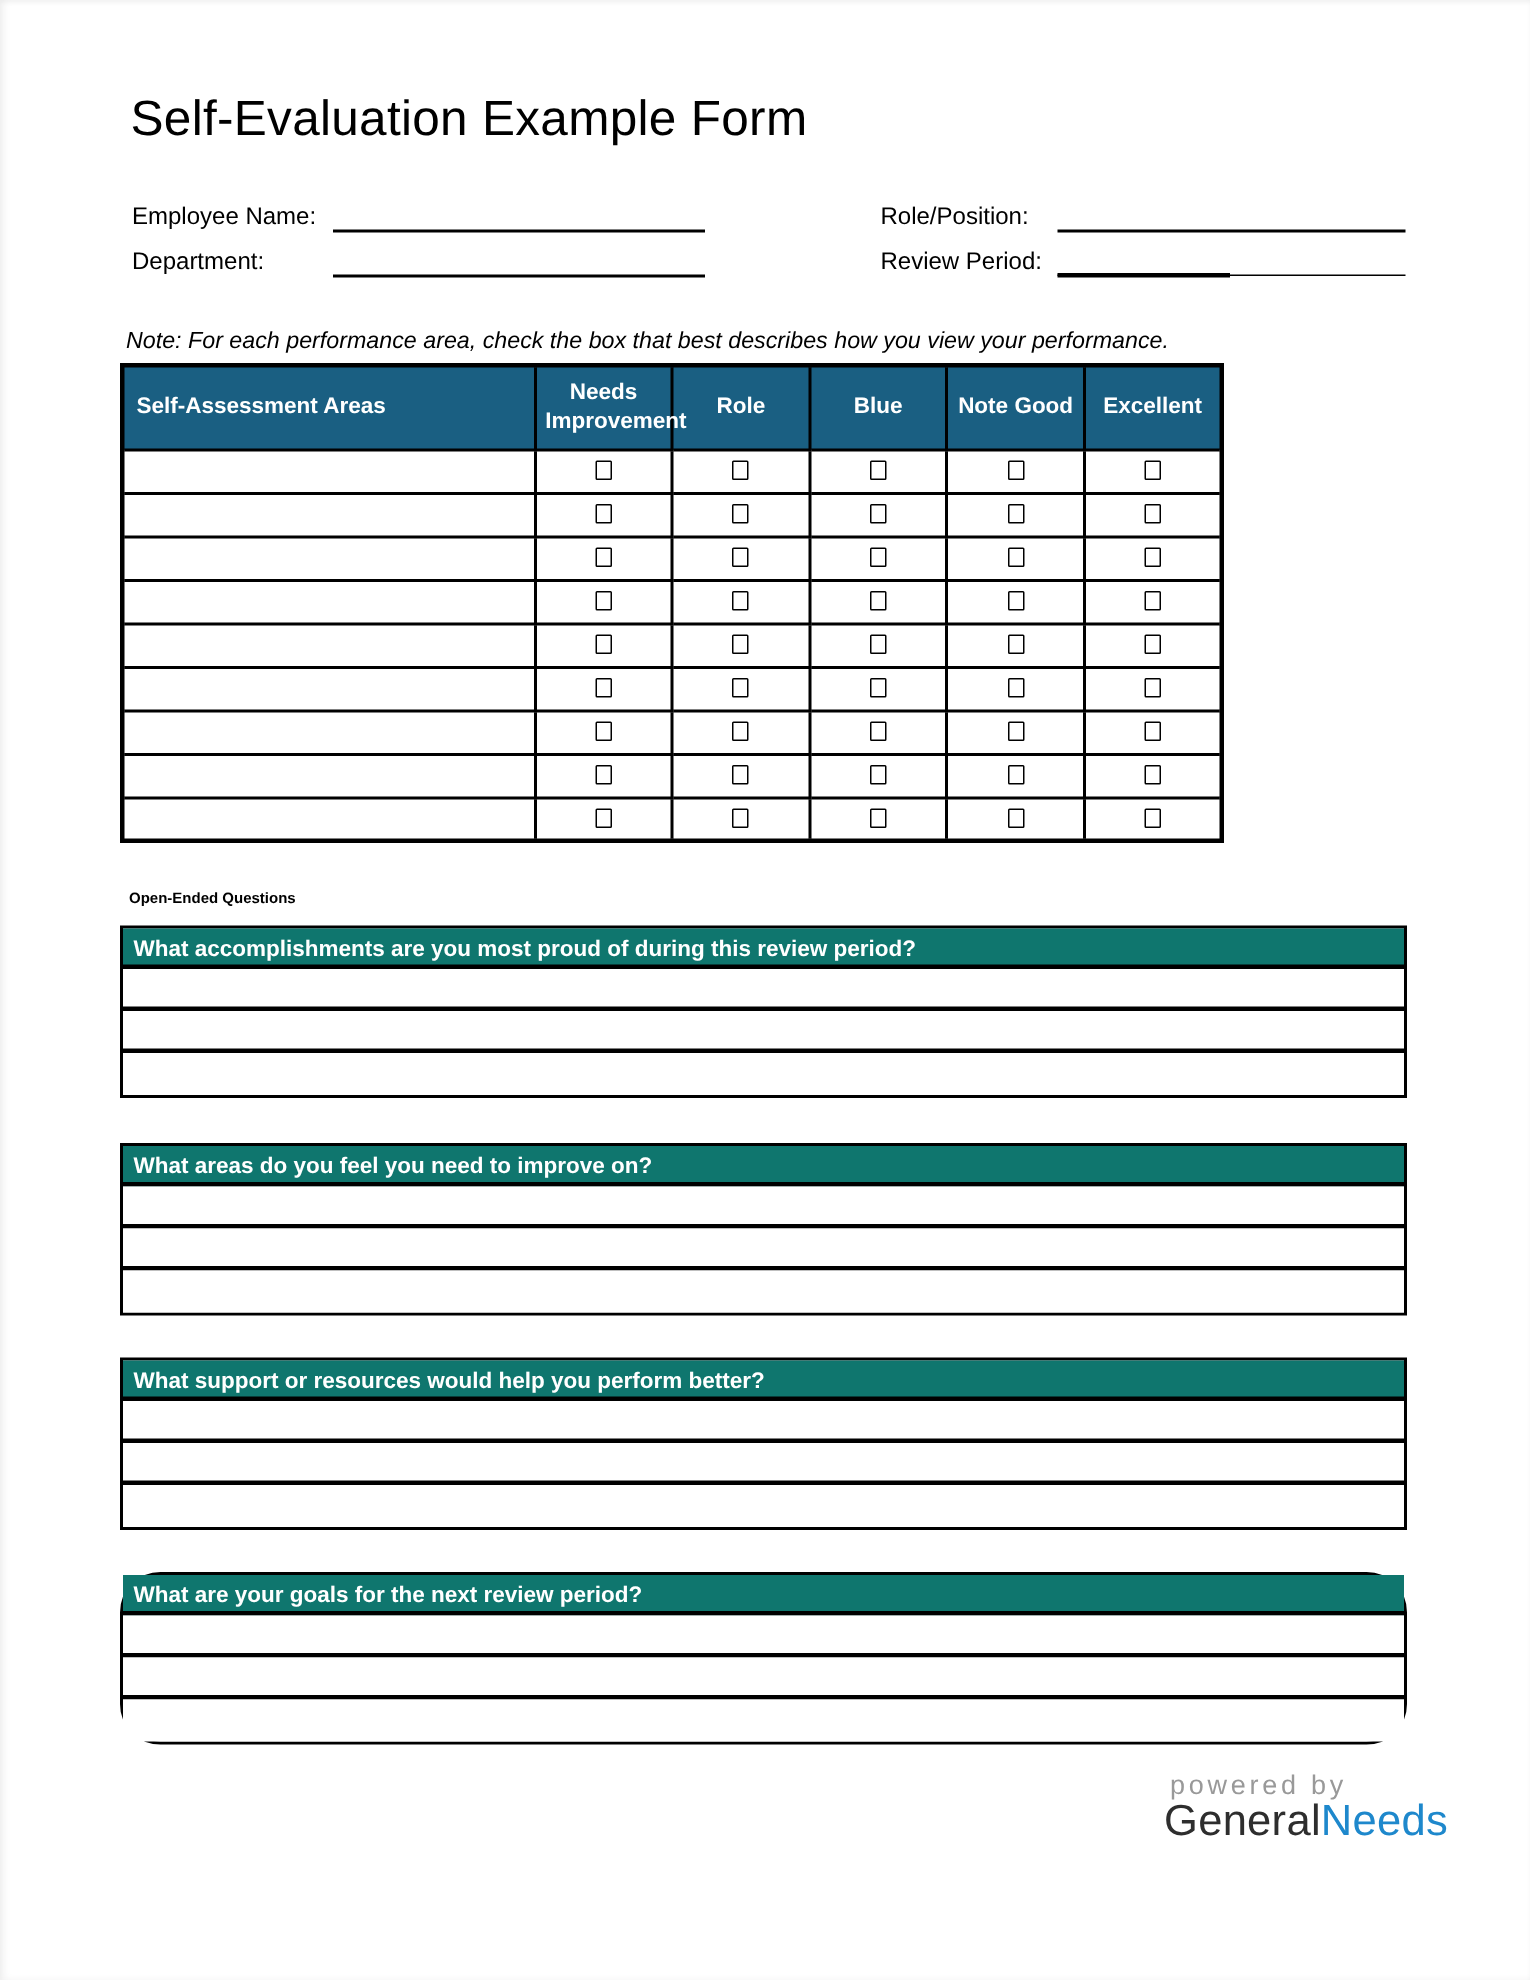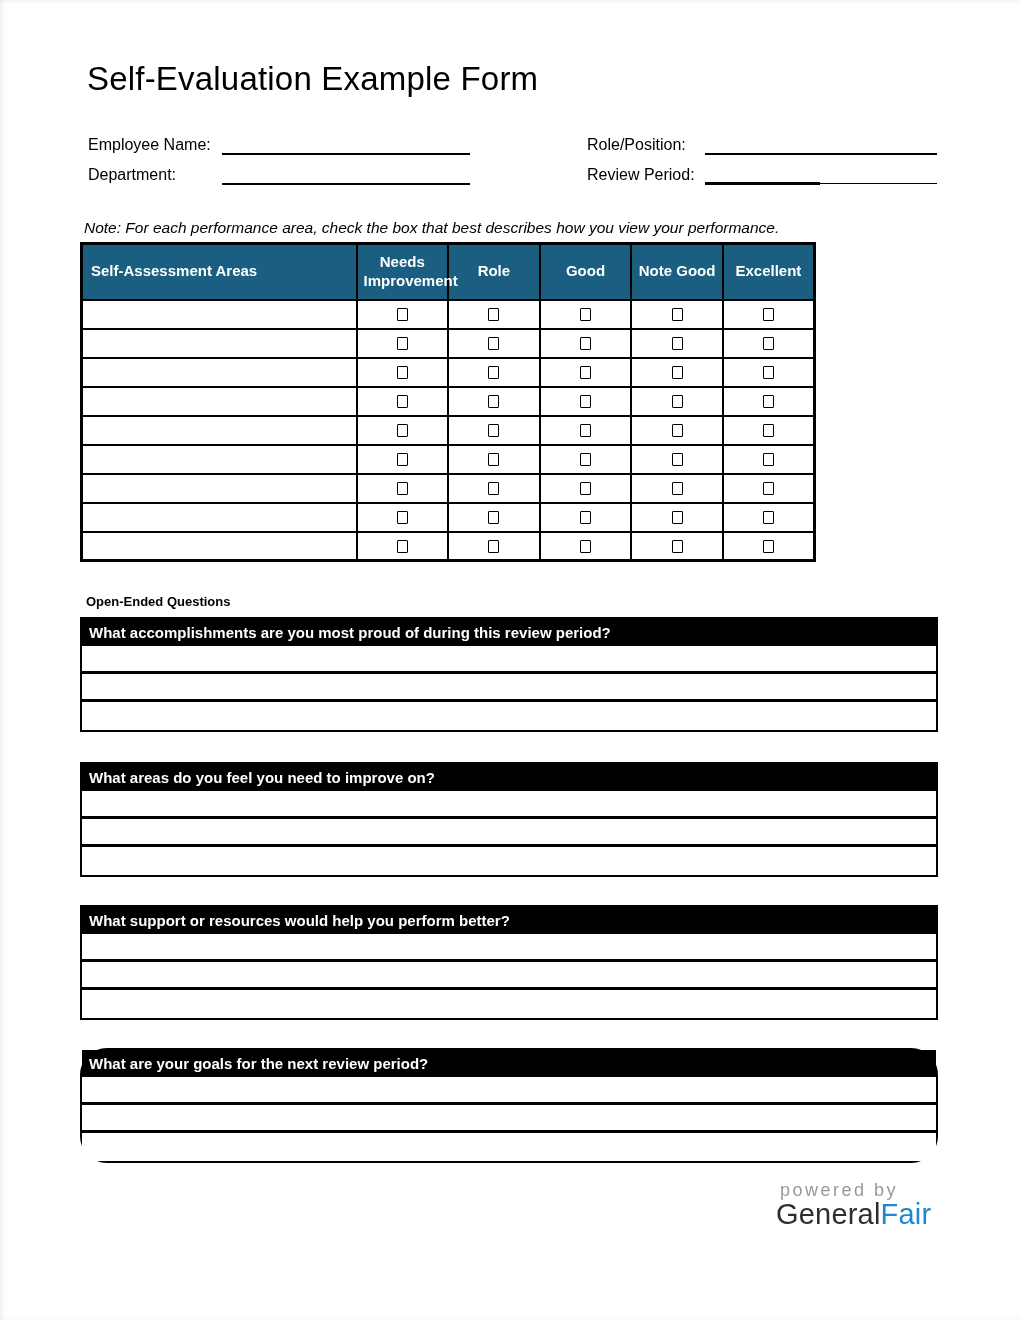--- a/index.html
+++ b/index.html
@@ -28,25 +28,25 @@
   .assessment-table th, .assessment-table td { border:2px solid #000; }
   .assessment-table { border:3px solid #000; }
   .assessment-table thead th {
     background:#1A5F82; color:#fff; font-size:15px; font-weight:bold;
     height:56px; text-align:center; vertical-align:middle; line-height:1.25; padding:2px 6px;
   }
   .assessment-table thead th.area-col { text-align:left; padding-left:8px; width:275px; }
   .assessment-table tbody td { height:29px; background:#fff; text-align:center; vertical-align:middle; }
   .checkbox { display:inline-block; width:11px; height:13px; border:1.5px solid #000; border-radius:1px; background:#fff; vertical-align:middle; }
 
-  .open-heading { position:absolute; left:86px; top:594px; font-size:13px; font-weight:bold; }
+  .open-heading { position:absolute; left:86px; top:594px; font-size:10px; font-weight:bold; }
 
   .q-section { position:absolute; left:80px; width:858px; border:2.5px solid #000; background:#fff; }
   .q1 { top:617px; } .q2 { top:762px; } .q3 { top:905px; } .q4 { top:1048px;border-radius:27px; }
-  .q-bar { background:#000000; color:#fff; font-size:15px; font-weight:bold; height:27px; line-height:27px; padding-left:7px; border-bottom:3px solid #000; }
+  .q-bar { background:#0f766e; color:#fff; font-size:15px; font-weight:bold; height:27px; line-height:27px; padding-left:7px; border-bottom:3px solid #000; }
   .answer-line { height:28px; background:#fff; border-bottom:3px solid #000; }
   .answer-line:last-child { border-bottom:none; }
 
   .powered-by { position:absolute; left:780px; top:1180px; font-size:18px; letter-spacing:2.5px; color:#999; }
   .brand { position:absolute; left:776px; top:1198px; font-size:29px; letter-spacing:0.2px; }
   .brand .general { color:#2e2e2e; }
   .brand .blue { color:#1E88CC; }
 </style>
 </head>
 <body>
@@ -68,21 +68,21 @@
     </div>
 
   <p class="note">Note: For each performance area, check the box that best describes how you view your performance.</p>
 
   <table class="assessment-table">
     <thead>
       <tr>
         <th class="area-col">Self-Assessment Areas</th>
         <th>Needs Improvement</th>
         <th>Role</th>
-        <th>Good</th>
+        <th>Blue</th>
         <th>Note Good</th>
         <th>Excellent</th>
       </tr>
     </thead>
     <tbody>
         <tr>
           <td></td>
           <td><span class="checkbox"></span></td>
           <td><span class="checkbox"></span></td>
           <td><span class="checkbox"></span></td>
@@ -189,16 +189,16 @@
     <div class="q-bar">What are your goals for the next review period?</div>
     <div>
         <div class="answer-line"></div>
         <div class="answer-line"></div>
         <div class="answer-line"></div>
       </div>
   </div>
 
   <div class="powered-by">powered by</div>
   <div class="brand">
-    <span class="general">General</span><span class="blue">Fair</span>
+    <span class="general">General</span><span class="blue">Needs</span>
   </div>
 
 </div>
 
 </body></html>

